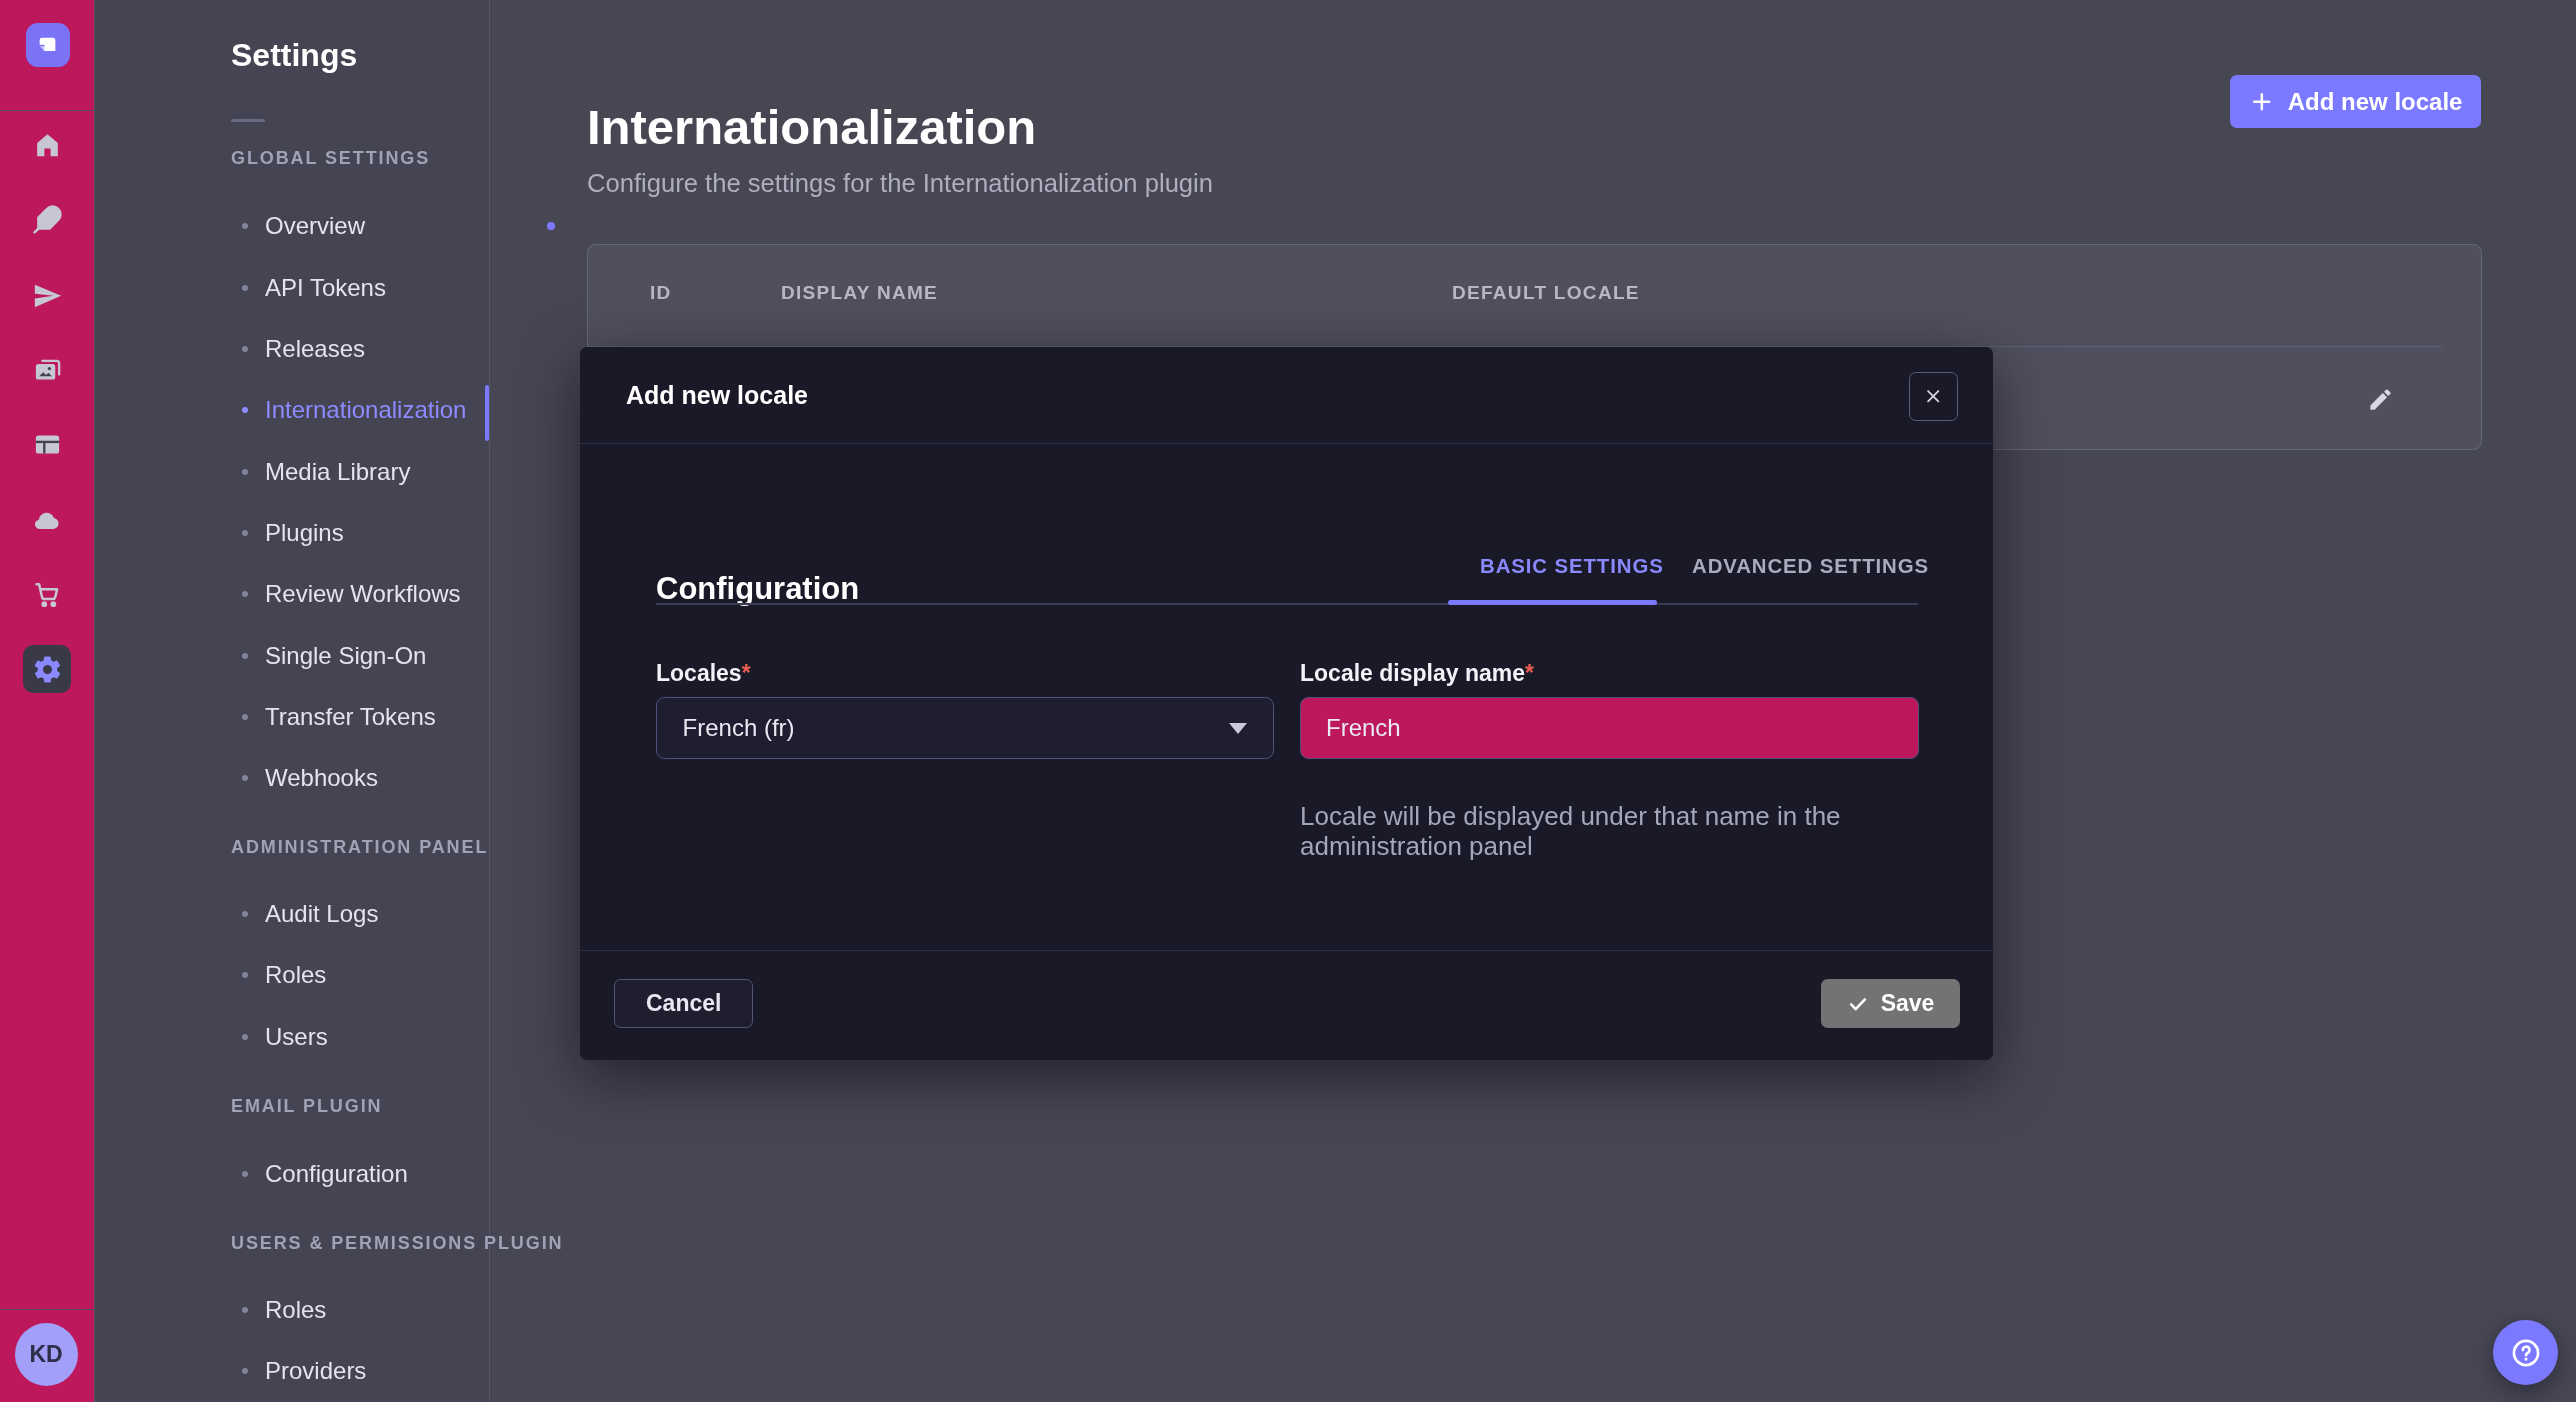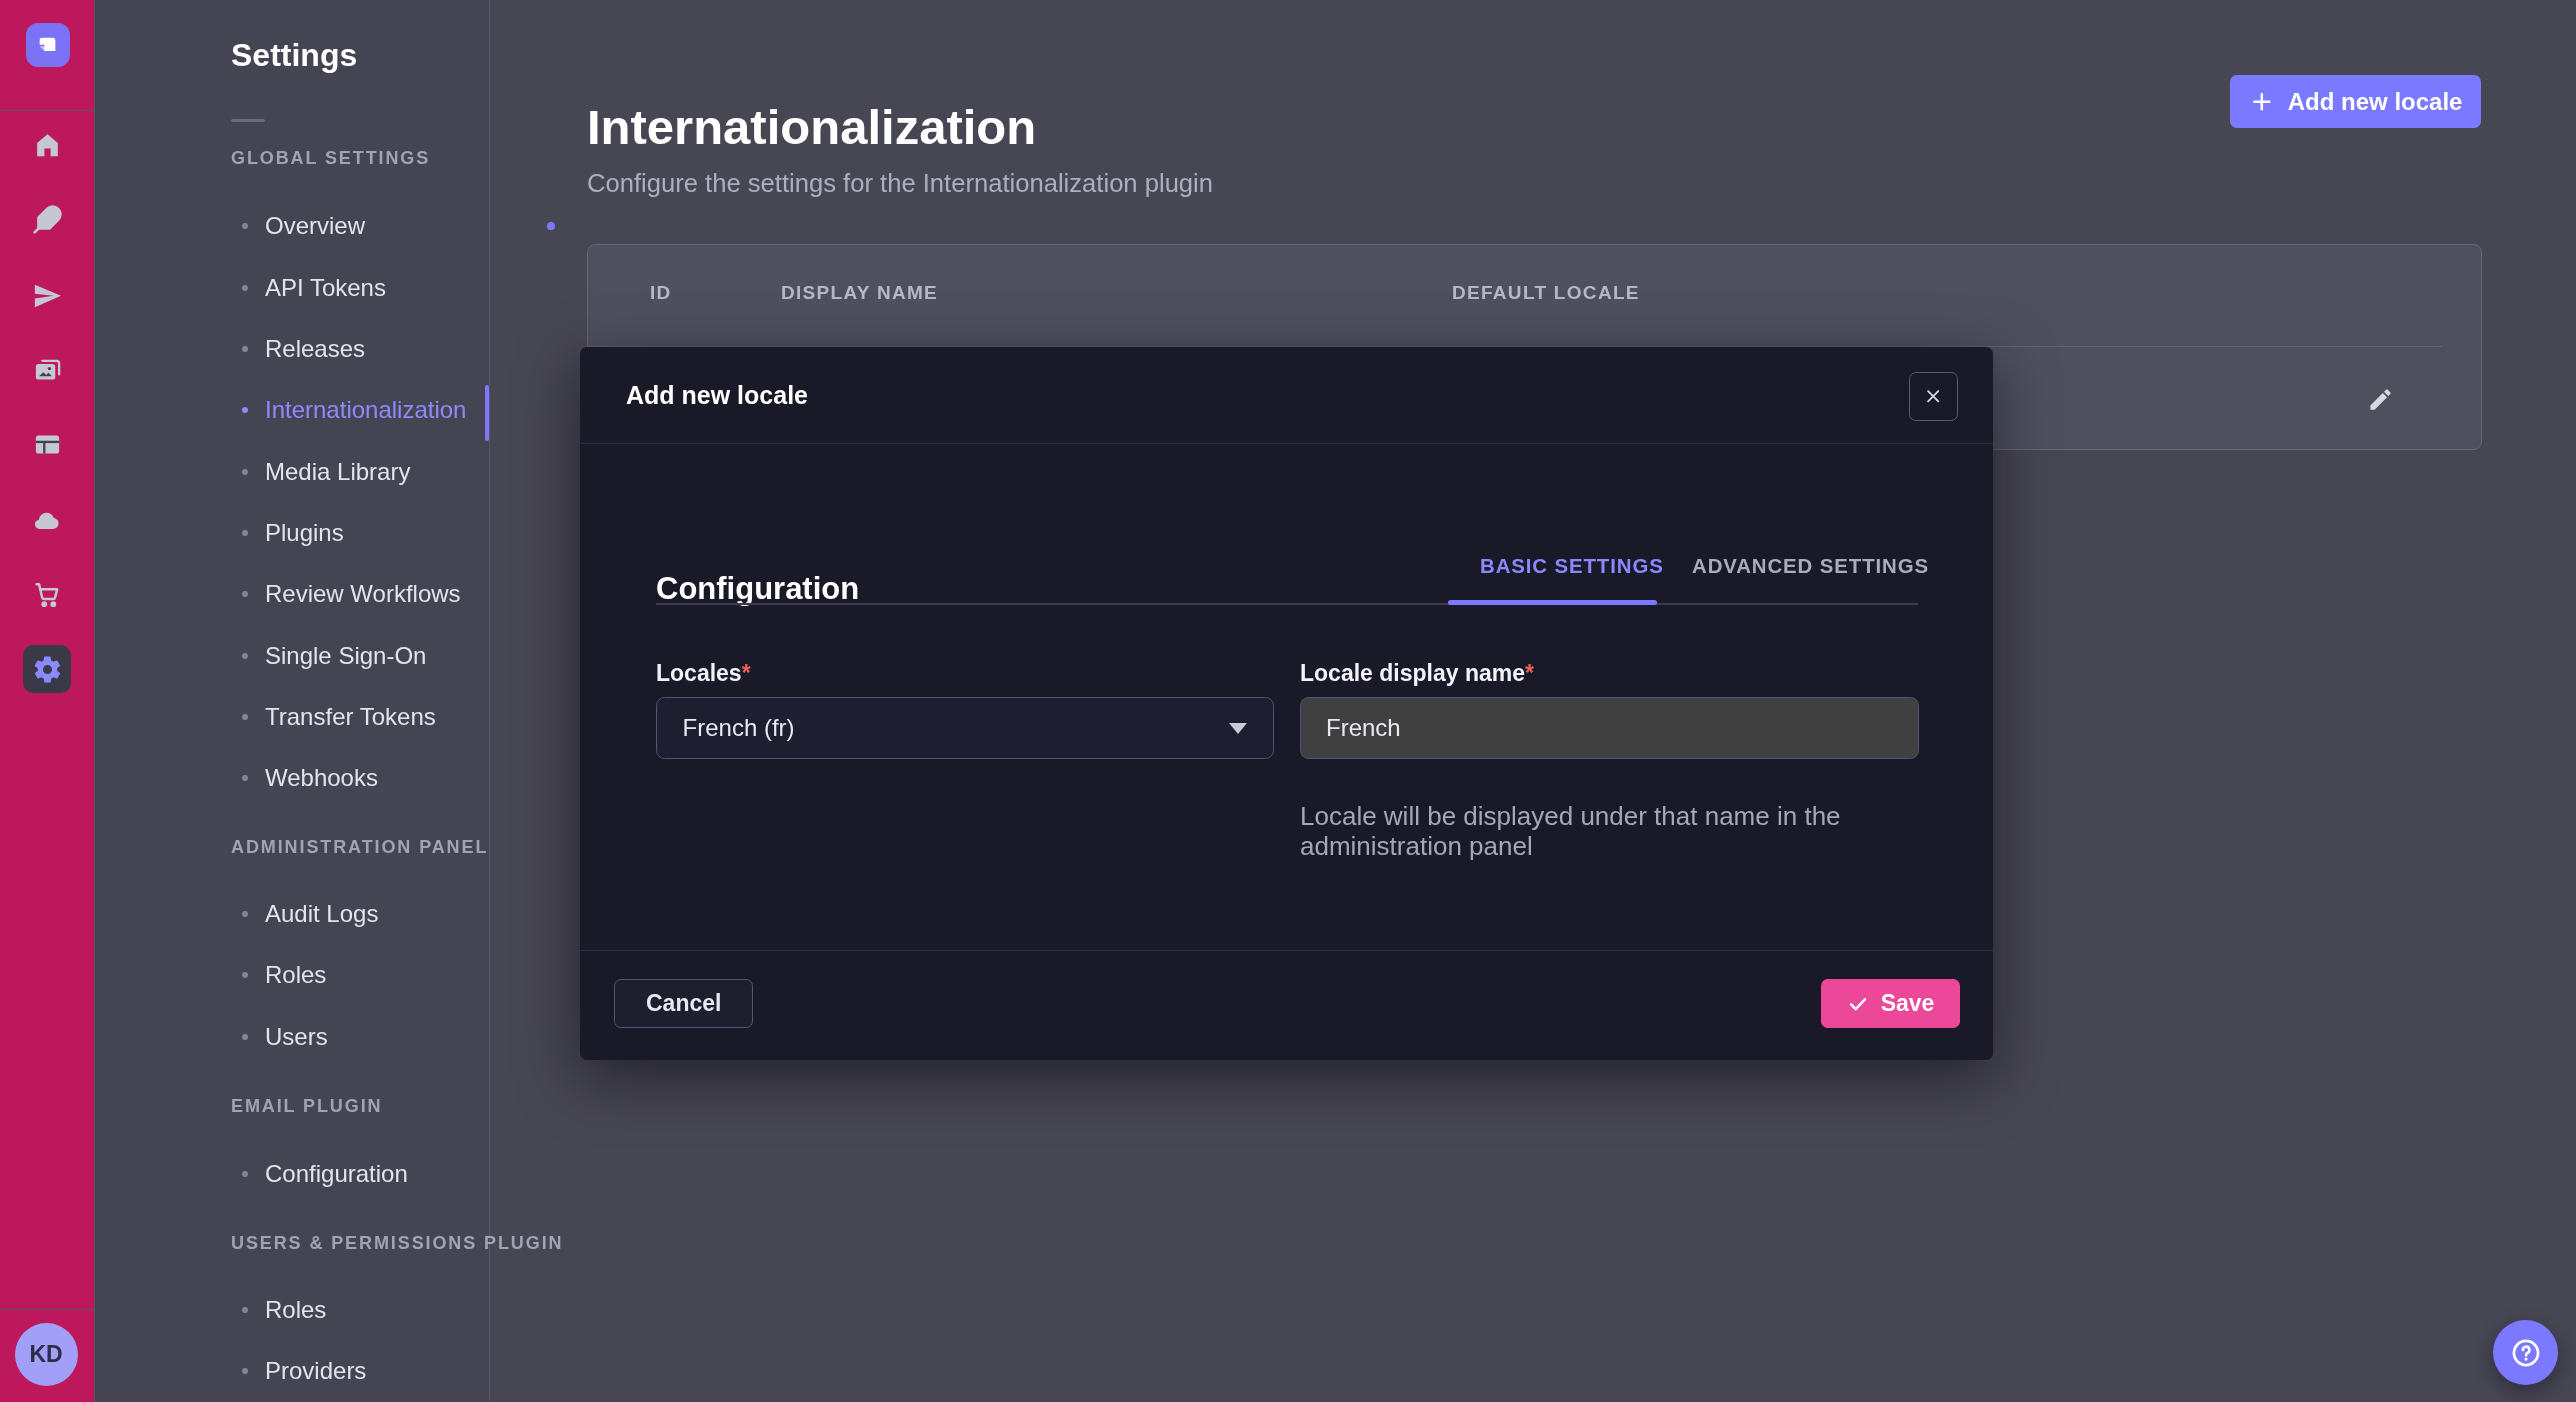--- a/index.html
+++ b/index.html
@@ -71,30 +71,30 @@
 
   .field-label{position:absolute;top:313px;font-size:23px;font-weight:600;color:#F2F2F8;}
   .req{color:#EE5E52;}
   .select-box{position:absolute;left:76px;top:350px;width:618px;height:62px;border-radius:8.5px;
               background:#1E1E30;border:0.9px solid #52527A;display:flex;align-items:center;
               padding:0 25.6px;cursor:pointer;}
   .select-box .select-value{font-size:24px;color:#E9E9F2;}
   .caret{margin-left:auto;width:0;height:0;border-left:9.4px solid transparent;
          border-right:9.4px solid transparent;border-top:11px solid #C9C9D9;}
   .text-input{position:absolute;left:720px;top:350px;width:619px;height:62px;border-radius:8.5px;
-              background:#404040;border:0.9px solid #52527A;color:#E9E9F2;font-size:24px;
+              background:#be185d;border:0.9px solid #52527A;color:#E9E9F2;font-size:24px;
               font-family:"Liberation Sans",sans-serif;padding:0 25px;outline:none;}
   .hint{position:absolute;left:720px;top:428px;width:571px;font-size:26px;line-height:30px;color:#A6A6BA;}
 
   .modal-footer{position:absolute;left:0;top:603px;width:100%;height:110px;border-top:0.9px solid #2E2E44;}
   .cancel-btn{position:absolute;left:34px;top:28px;height:49px;padding:0 31px;border-radius:6.8px;
               background:#1E1E2F;border:0.9px solid #555575;color:#E8E8F2;font-size:23px;font-weight:600;
               font-family:"Liberation Sans",sans-serif;cursor:pointer;}
   .save-btn{position:absolute;right:33px;top:28px;height:49px;padding:0 25.6px;border-radius:6.8px;border:none;
-            background:#ec4899;color:#FFFFFF;font-size:23px;font-weight:600;
+            background:#737373;color:#FFFFFF;font-size:23px;font-weight:600;
             font-family:"Liberation Sans",sans-serif;display:flex;align-items:center;gap:12px;cursor:pointer;}
 
   
   .help-fab{position:absolute;left:2493px;top:1320px;width:65px;height:65px;border-radius:50%;border:none;
             background:#7B79FF;display:flex;align-items:center;justify-content:center;
             box-shadow:0 6.8px 20.4px rgba(10,10,30,.4);cursor:pointer;}
 </style>
 </head>
 <body>
 

